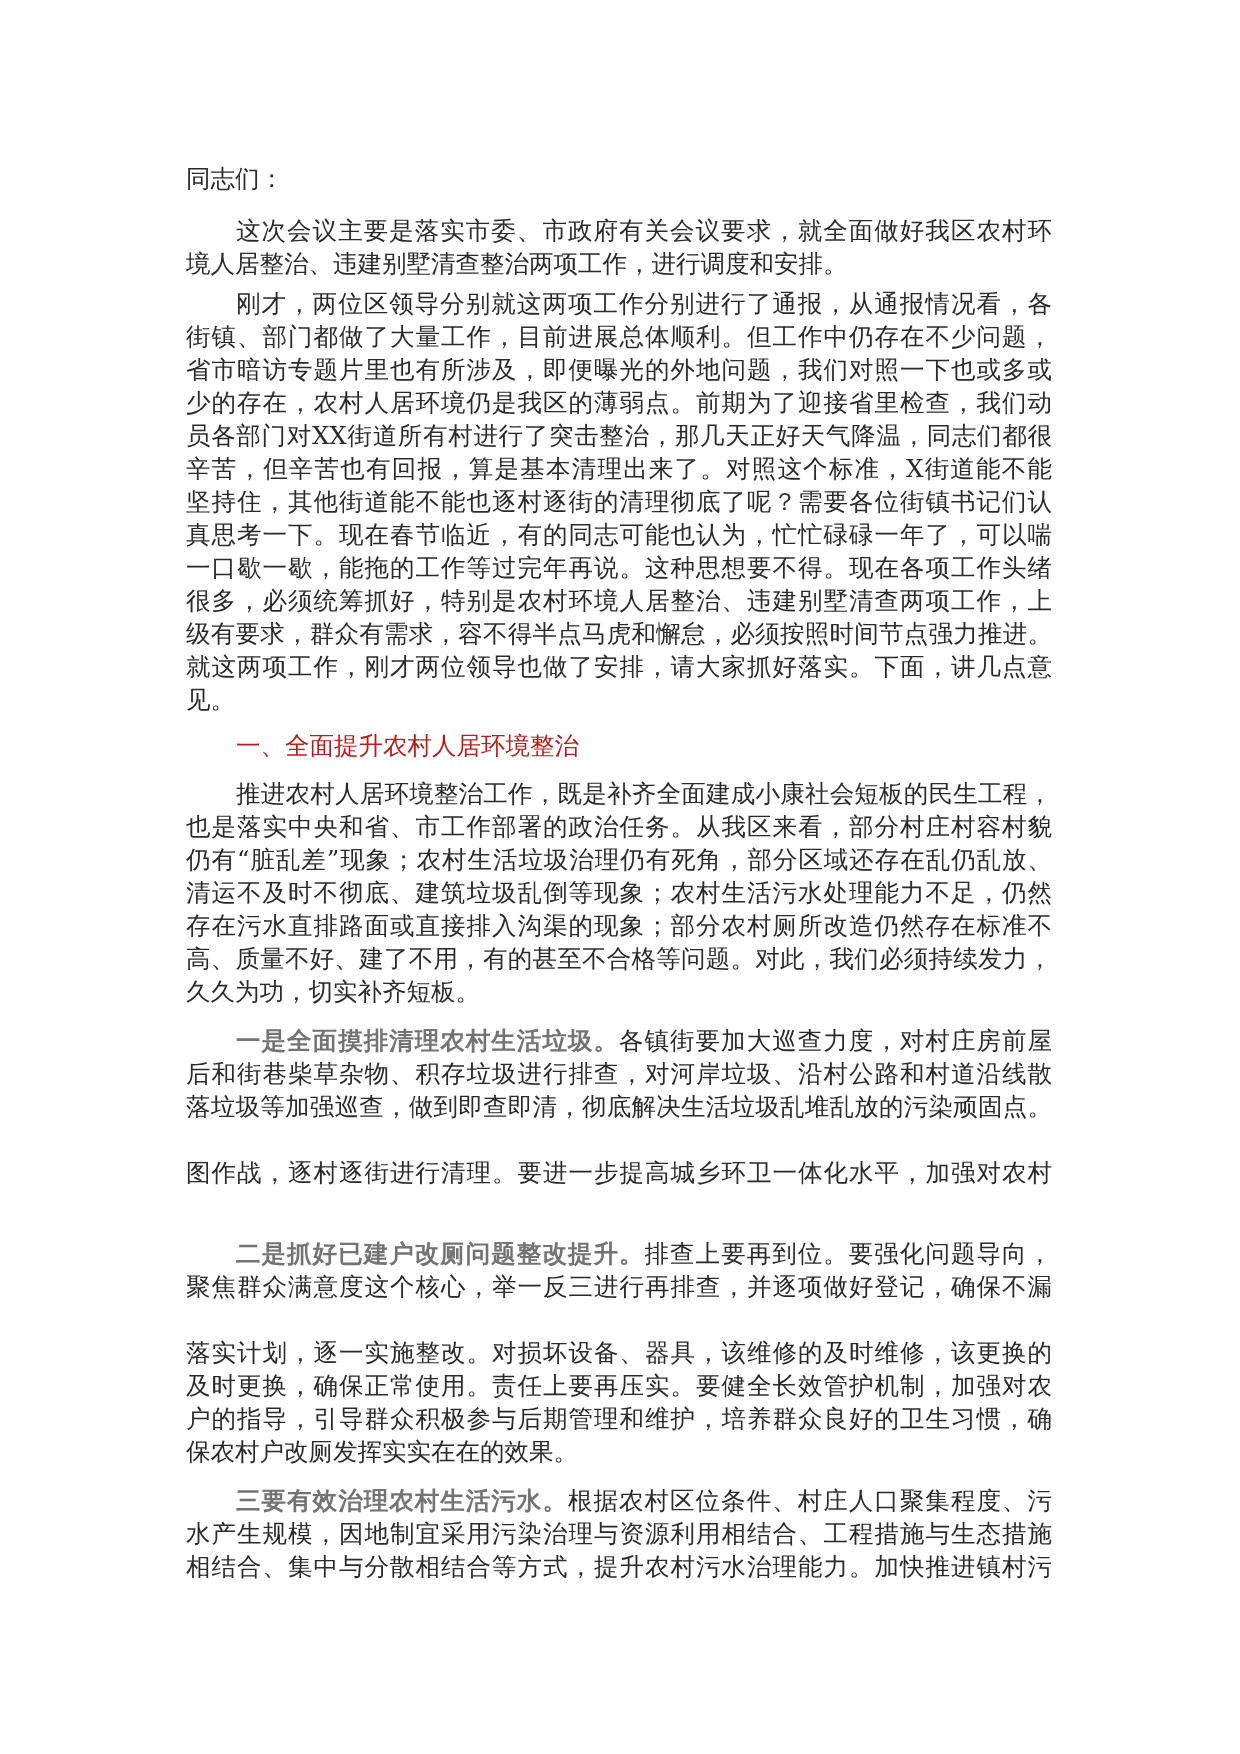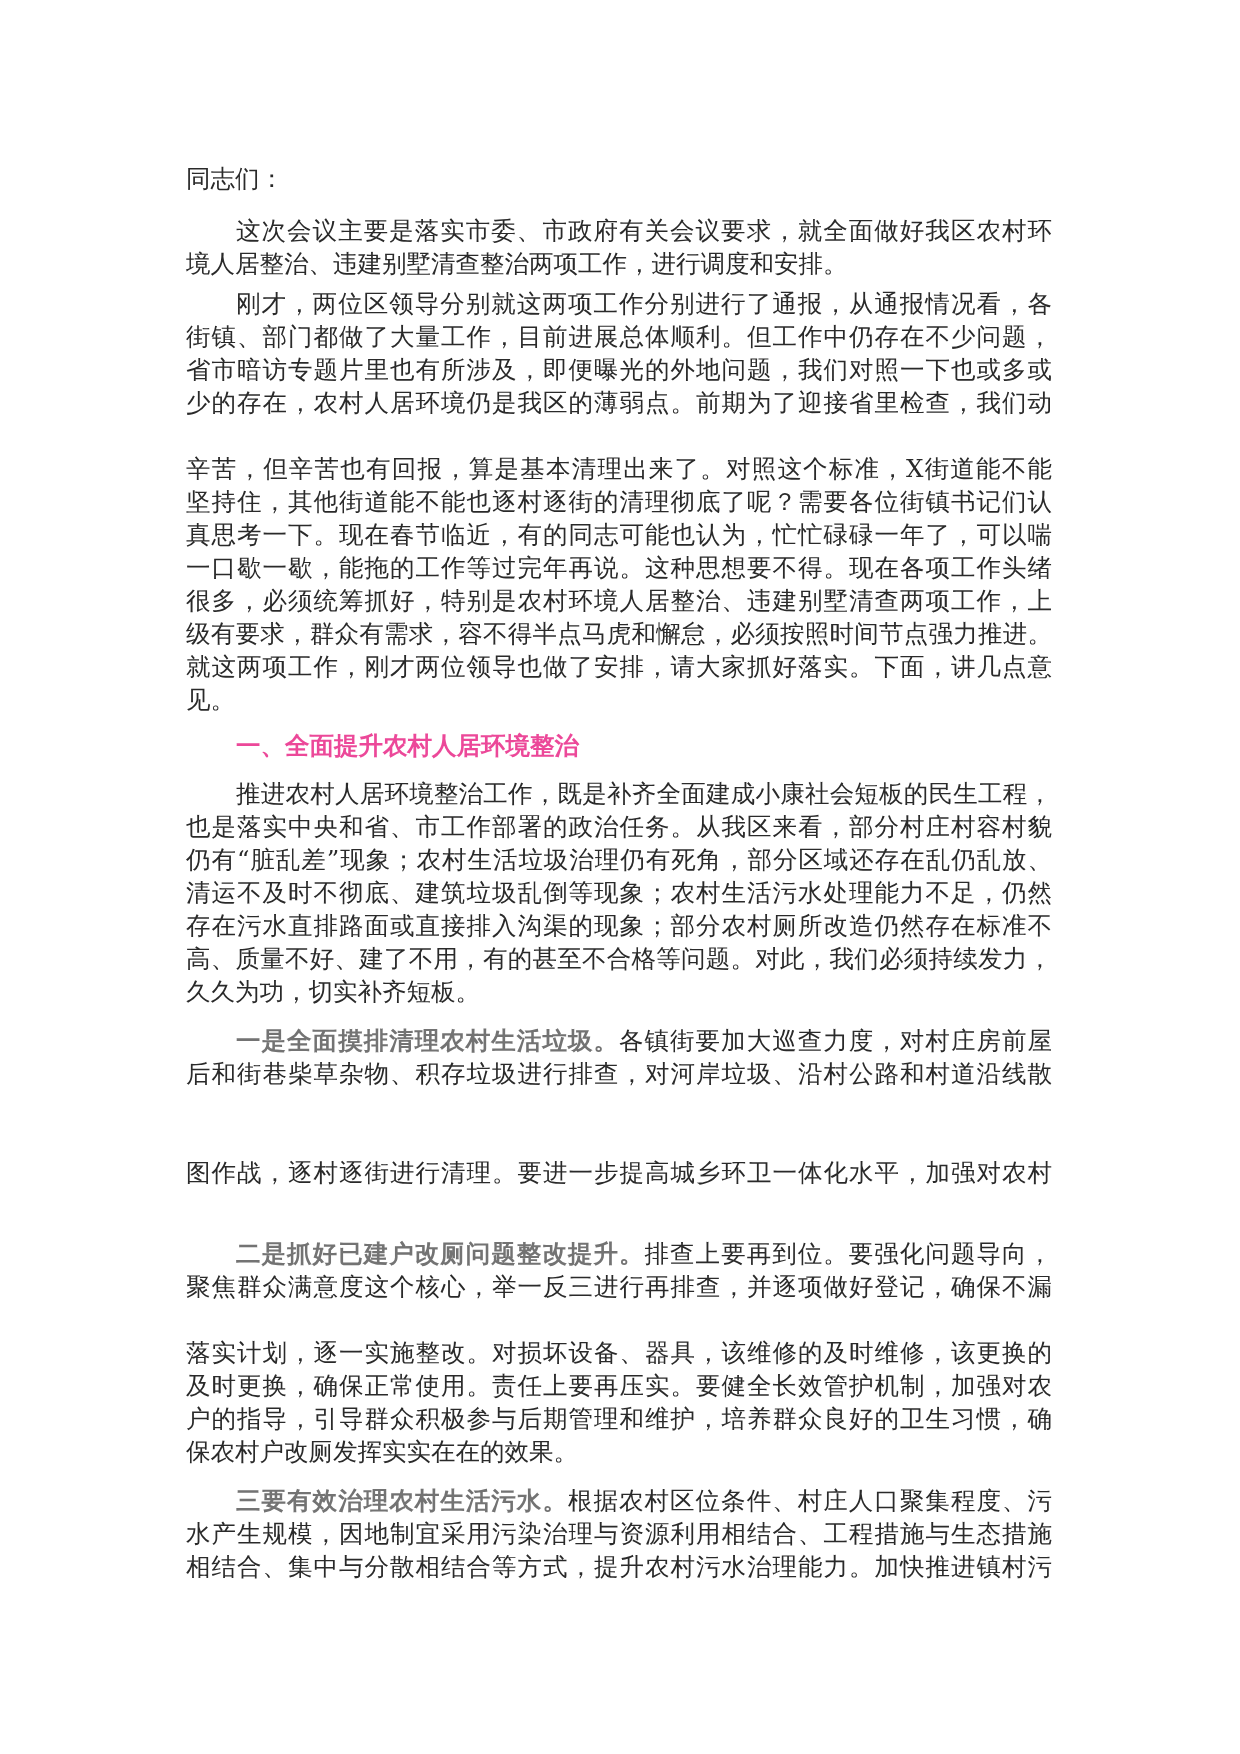--- a/index.html
+++ b/index.html
@@ -14,36 +14,37 @@
     position: absolute; left: 186px; width: 866px;
     height: 33px; line-height: 33px;
     font-size: 24.5px; white-space: nowrap;
     text-align: justify; text-align-last: justify;
     letter-spacing: 0;
   }
   .line.indent { left: 236px; width: 816px; }
   .line.last { text-align-last: left; }
   .line.short { text-align-last: left; }
   .bold { font-weight: bold; color: #737373; }
-  .heading { font-weight: bold; color: #ec4899; }
+  .heading { font-weight: normal; color: #b91c1c; }
 </style>
 </head>
 <body>
 
 <div class="page">
 
   <div class="line short" style="top:162px;">同志们：</div>
 
   <div class="line indent" style="top:214px;">这次会议主要是落实市委、市政府有关会议要求，就全面做好我区农村环</div>
   <div class="line last" style="top:247px;">境人居整治、违建别墅清查整治两项工作，进行调度和安排。</div>
 
   <div class="line indent" style="top:287px;">刚才，两位区领导分别就这两项工作分别进行了通报，从通报情况看，各</div>
   <div class="line" style="top:320px;">街镇、部门都做了大量工作，目前进展总体顺利。但工作中仍存在不少问题，</div>
   <div class="line" style="top:353px;">省市暗访专题片里也有所涉及，即便曝光的外地问题，我们对照一下也或多或</div>
   <div class="line" style="top:386px;">少的存在，农村人居环境仍是我区的薄弱点。前期为了迎接省里检查，我们动</div>
+  <div class="line" style="top:419px;">员各部门对XX街道所有村进行了突击整治，那几天正好天气降温，同志们都很</div>
   <div class="line" style="top:452px;">辛苦，但辛苦也有回报，算是基本清理出来了。对照这个标准，X街道能不能</div>
   <div class="line" style="top:485px;">坚持住，其他街道能不能也逐村逐街的清理彻底了呢？需要各位街镇书记们认</div>
   <div class="line" style="top:518px;">真思考一下。现在春节临近，有的同志可能也认为，忙忙碌碌一年了，可以喘</div>
   <div class="line" style="top:551px;">一口歇一歇，能拖的工作等过完年再说。这种思想要不得。现在各项工作头绪</div>
   <div class="line" style="top:584px;">很多，必须统筹抓好，特别是农村环境人居整治、违建别墅清查两项工作，上</div>
   <div class="line" style="top:617px;">级有要求，群众有需求，容不得半点马虎和懈怠，必须按照时间节点强力推进。</div>
   <div class="line" style="top:650px;">就这两项工作，刚才两位领导也做了安排，请大家抓好落实。下面，讲几点意</div>
   <div class="line last" style="top:683px;">见。</div>
 
   <div class="line indent short heading" style="top:729px;">一、全面提升农村人居环境整治</div>
@@ -53,20 +54,21 @@
   <div class="line" style="top:843px;">仍有“脏乱差”现象；农村生活垃圾治理仍有死角，部分区域还存在乱仍乱放、</div>
   <div class="line" style="top:876px;">清运不及时不彻底、建筑垃圾乱倒等现象；农村生活污水处理能力不足，仍然</div>
   <div class="line" style="top:909px;">存在污水直排路面或直接排入沟渠的现象；部分农村厕所改造仍然存在标准不</div>
   <div class="line" style="top:942px;">高、质量不好、建了不用，有的甚至不合格等问题。对此，我们必须持续发力，</div>
   <div class="line last" style="top:975px;">久久为功，切实补齐短板。</div>
 
   <div class="line indent" style="top:1024px;">
     <span class="bold">一是全面摸排清理农村生活垃圾。</span><span>各镇街要加大巡查力度，对村庄房前屋</span>
   </div>
   <div class="line" style="top:1057px;">后和街巷柴草杂物、积存垃圾进行排查，对河岸垃圾、沿村公路和村道沿线散</div>
+  <div class="line" style="top:1090px;">落垃圾等加强巡查，做到即查即清，彻底解决生活垃圾乱堆乱放的污染顽固点。</div>
   <div class="line" style="top:1156px;">图作战，逐村逐街进行清理。要进一步提高城乡环卫一体化水平，加强对农村</div>
 
   <div class="line indent" style="top:1237px;">
     <span class="bold">二是抓好已建户改厕问题整改提升。</span><span>排查上要再到位。要强化问题导向，</span>
   </div>
   <div class="line" style="top:1270px;">聚焦群众满意度这个核心，举一反三进行再排查，并逐项做好登记，确保不漏</div>
   <div class="line" style="top:1336px;">落实计划，逐一实施整改。对损坏设备、器具，该维修的及时维修，该更换的</div>
   <div class="line" style="top:1369px;">及时更换，确保正常使用。责任上要再压实。要健全长效管护机制，加强对农</div>
   <div class="line" style="top:1402px;">户的指导，引导群众积极参与后期管理和维护，培养群众良好的卫生习惯，确</div>
   <div class="line last" style="top:1435px;">保农村户改厕发挥实实在在的效果。</div>

